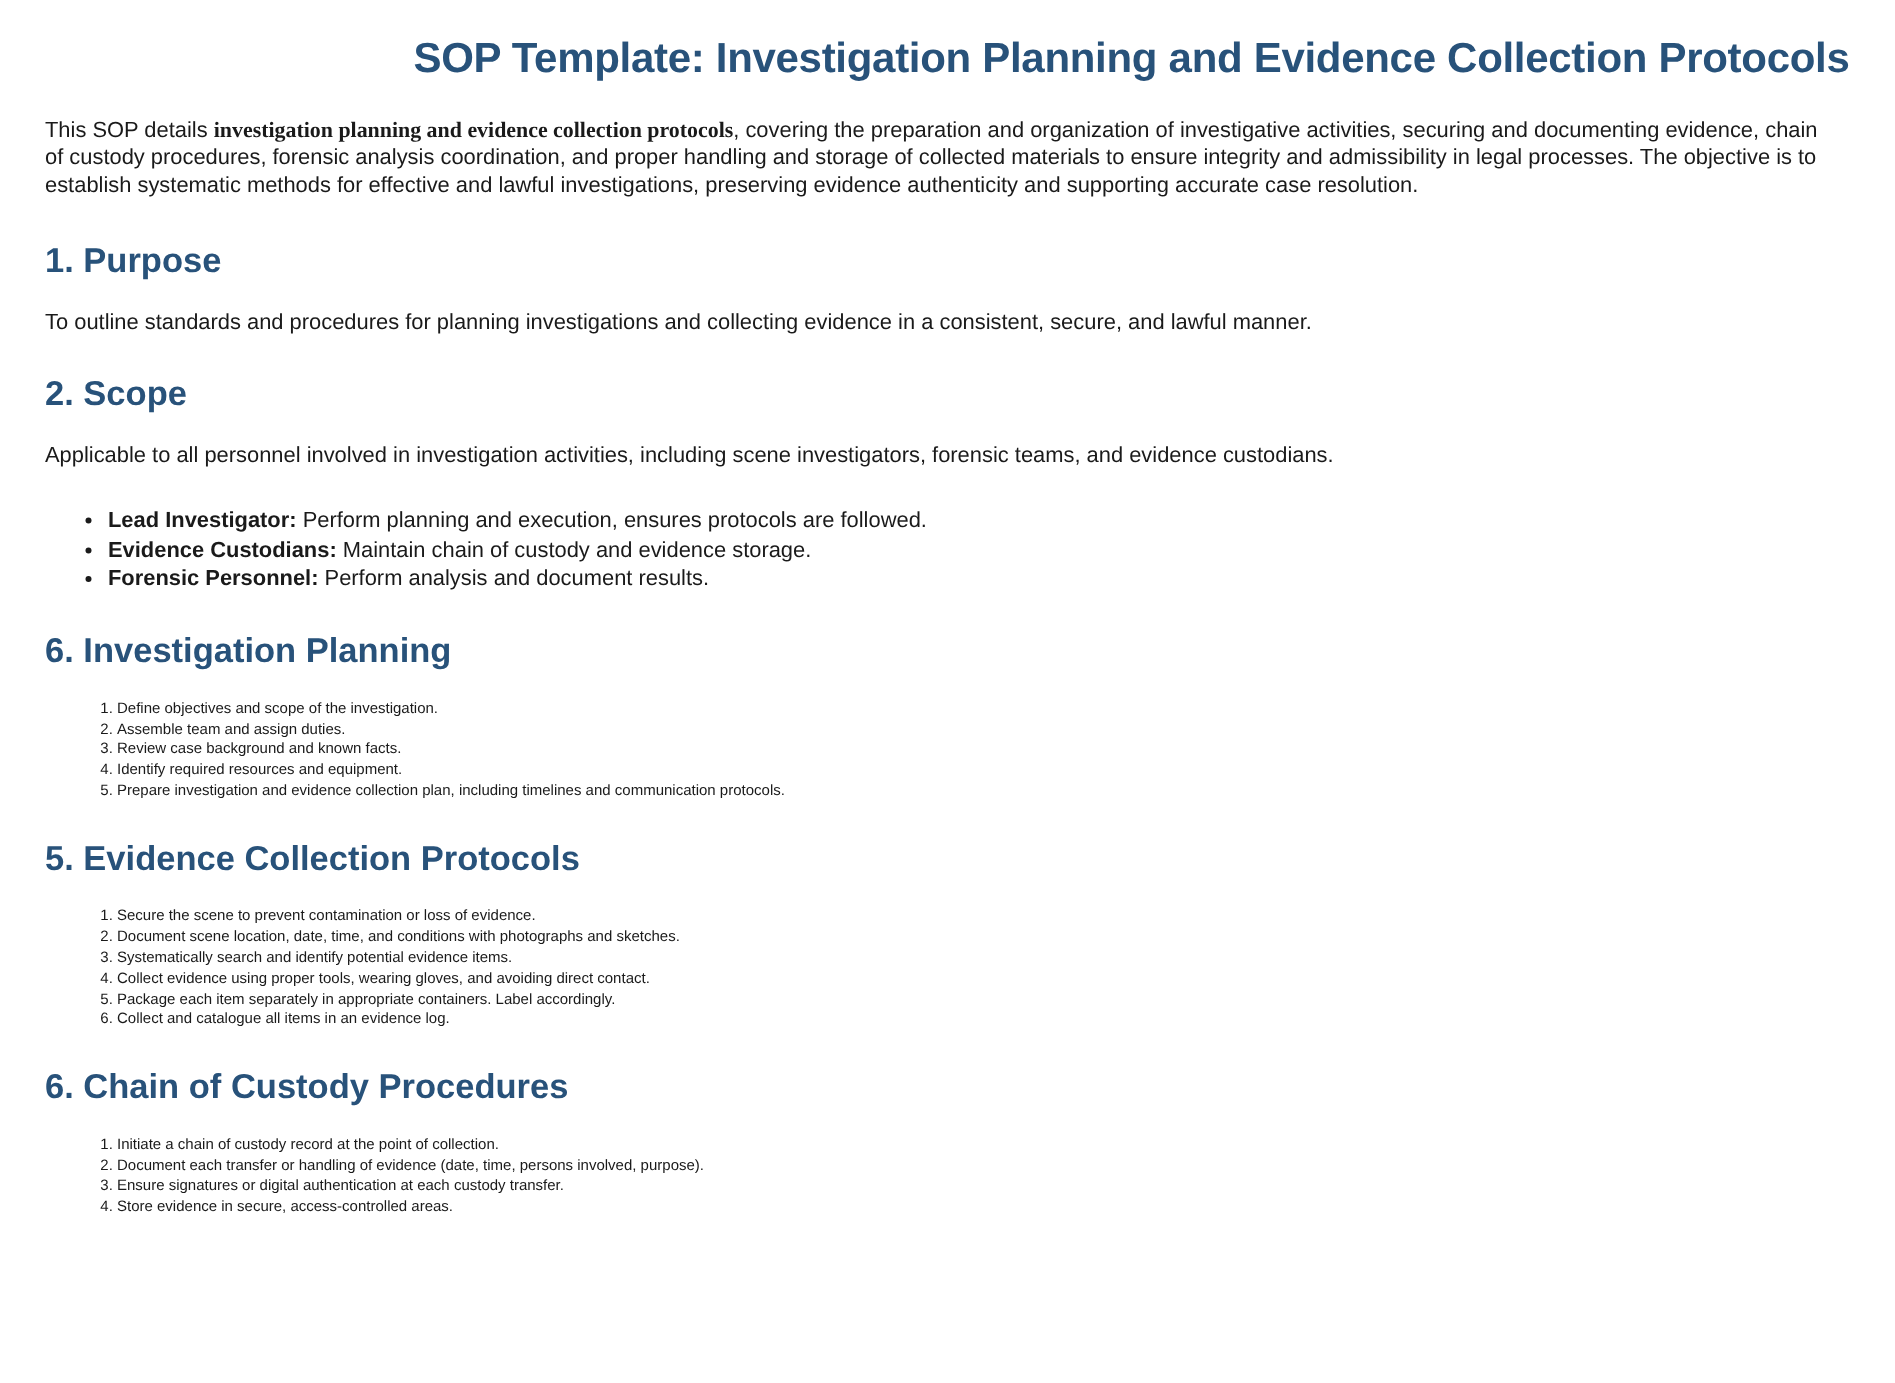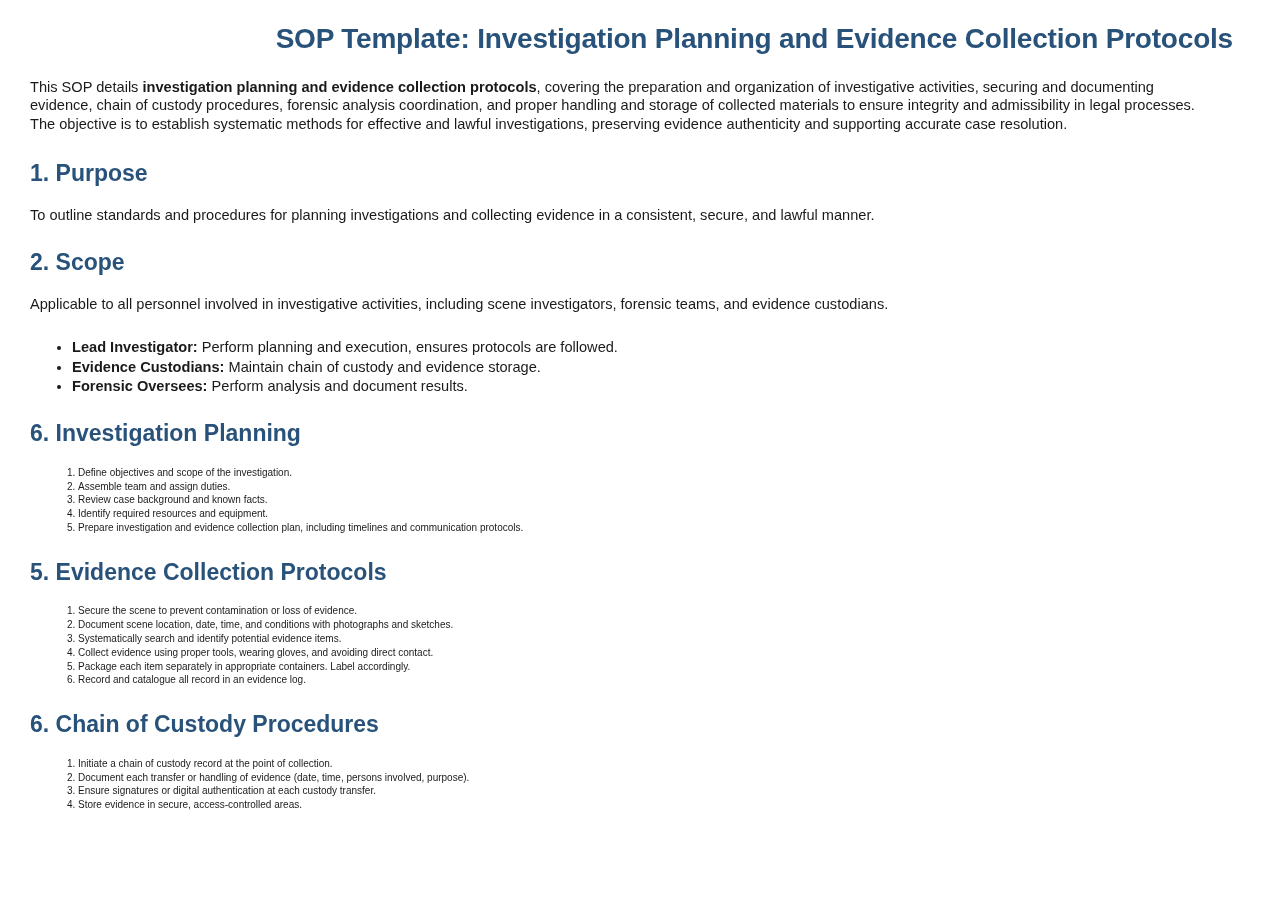--- a/index.html
+++ b/index.html
@@ -27,21 +27,21 @@
     letter-spacing: -0.2px;
     text-align: right;
   }
   p.intro {
     font-size: 14.6px;
     line-height: 1.28;
     margin: 0 0 26px 0;
     color: #1a1a1a;
     max-width: 1190px;
   }
-  p.intro b { font-weight: bold; }
+  p.intro b { font-weight: bold; font-family: Liberation Serif, serif; }
   h2.section {
     color: #28527a;
     font-size: 23px;
     font-weight: bold;
     margin: 0 0 19px 0;
     line-height: 1.2;
   }
   p.body-text {
     font-size: 14.6px;
     line-height: 1.28;
@@ -79,28 +79,28 @@
 
   <p class="intro"><span>This SOP details </span><b>investigation planning and evidence collection protocols</b><span>, covering the preparation and organization of investigative activities, securing and documenting evidence, chain of custody procedures, forensic analysis coordination, and proper handling and storage of collected materials to ensure integrity and admissibility in legal processes. The objective is to establish systematic methods for effective and lawful investigations, preserving evidence authenticity and supporting accurate case resolution.</span></p>
 
   <div class="sec-block">
     <h2 class="section">1. Purpose</h2>
     <p class="body-text">To outline standards and procedures for planning investigations and collecting evidence in a consistent, secure, and lawful manner.</p>
   </div>
 
   <div class="sec-block">
     <h2 class="section">2. Scope</h2>
-    <p class="body-text">Applicable to all personnel involved in investigative activities, including scene investigators, forensic teams, and evidence custodians.</p>
+    <p class="body-text">Applicable to all personnel involved in investigation activities, including scene investigators, forensic teams, and evidence custodians.</p>
   </div>
 
   <div class="sec-block">
     <ul class="bullets">
       <li><b>Lead Investigator:</b><span> Perform planning and execution, ensures protocols are followed.</span></li>
       <li><b>Evidence Custodians:</b><span> Maintain chain of custody and evidence storage.</span></li>
-      <li><b>Forensic Oversees:</b><span> Perform analysis and document results.</span></li>
+      <li><b>Forensic Personnel:</b><span> Perform analysis and document results.</span></li>
     </ul>
   </div>
 
   <div class="sec-block">
     <h2 class="section">6. Investigation Planning</h2>
     <ol class="numbered">
       <li>Define objectives and scope of the investigation.</li>
       <li>Assemble team and assign duties.</li>
       <li>Review case background and known facts.</li>
       <li>Identify required resources and equipment.</li>
@@ -109,21 +109,21 @@
   </div>
 
   <div class="sec-block">
     <h2 class="section">5. Evidence Collection Protocols</h2>
     <ol class="numbered">
       <li>Secure the scene to prevent contamination or loss of evidence.</li>
       <li>Document scene location, date, time, and conditions with photographs and sketches.</li>
       <li>Systematically search and identify potential evidence items.</li>
       <li>Collect evidence using proper tools, wearing gloves, and avoiding direct contact.</li>
       <li>Package each item separately in appropriate containers. Label accordingly.</li>
-      <li>Record and catalogue all record in an evidence log.</li>
+      <li>Collect and catalogue all items in an evidence log.</li>
     </ol>
   </div>
 
   <div class="sec-block">
     <h2 class="section">6. Chain of Custody Procedures</h2>
     <ol class="numbered">
       <li>Initiate a chain of custody record at the point of collection.</li>
       <li>Document each transfer or handling of evidence (date, time, persons involved, purpose).</li>
       <li>Ensure signatures or digital authentication at each custody transfer.</li>
       <li>Store evidence in secure, access-controlled areas.</li>

